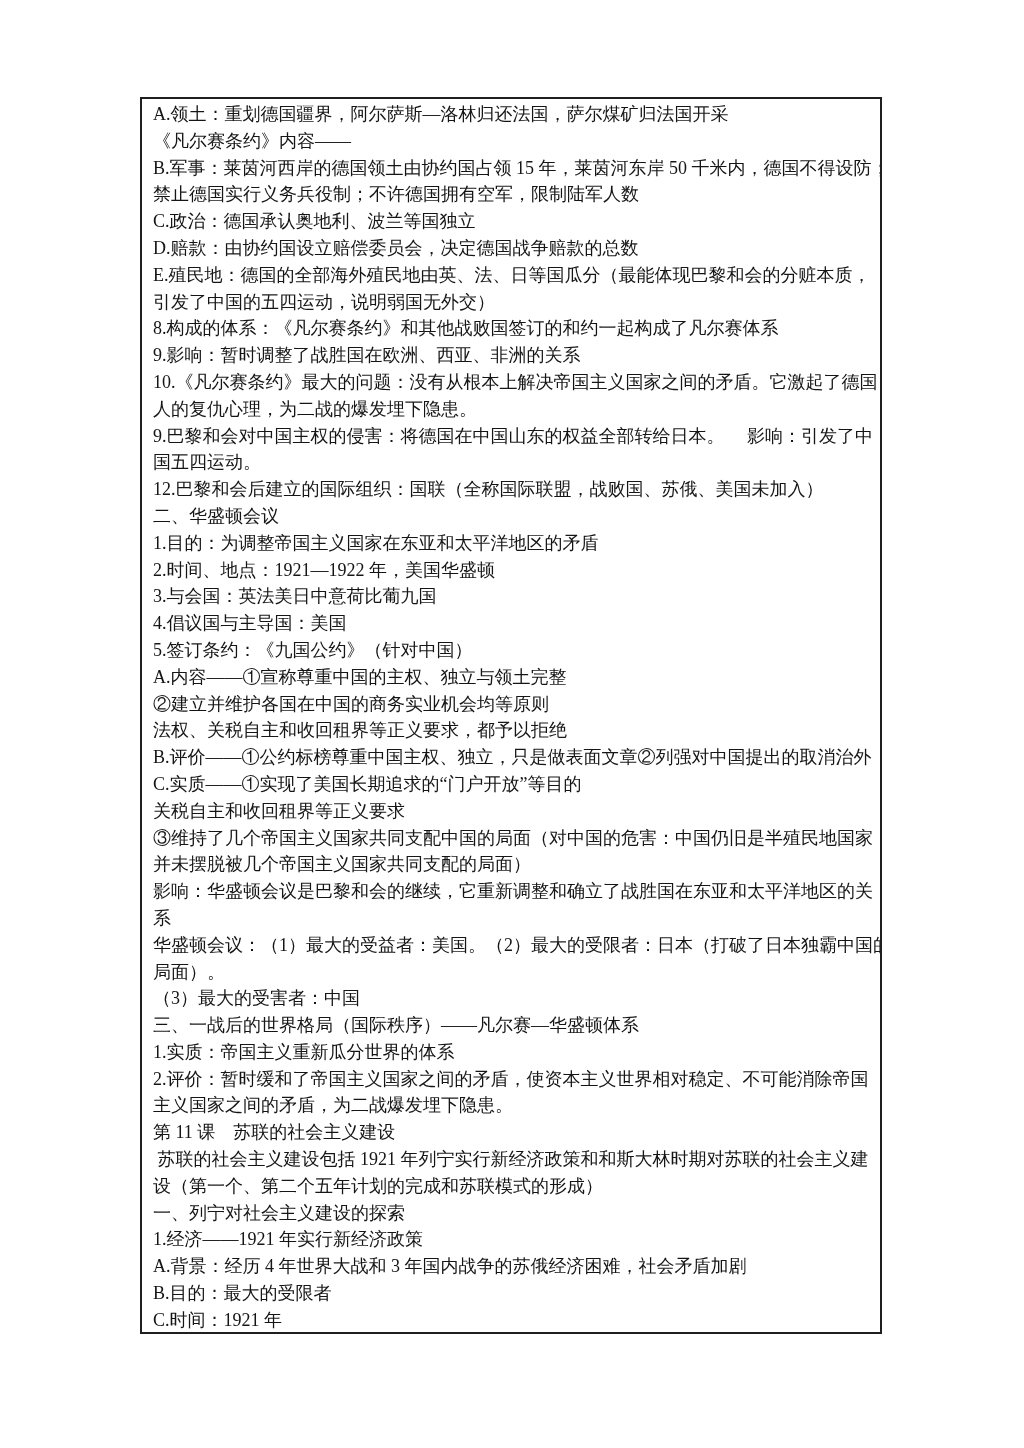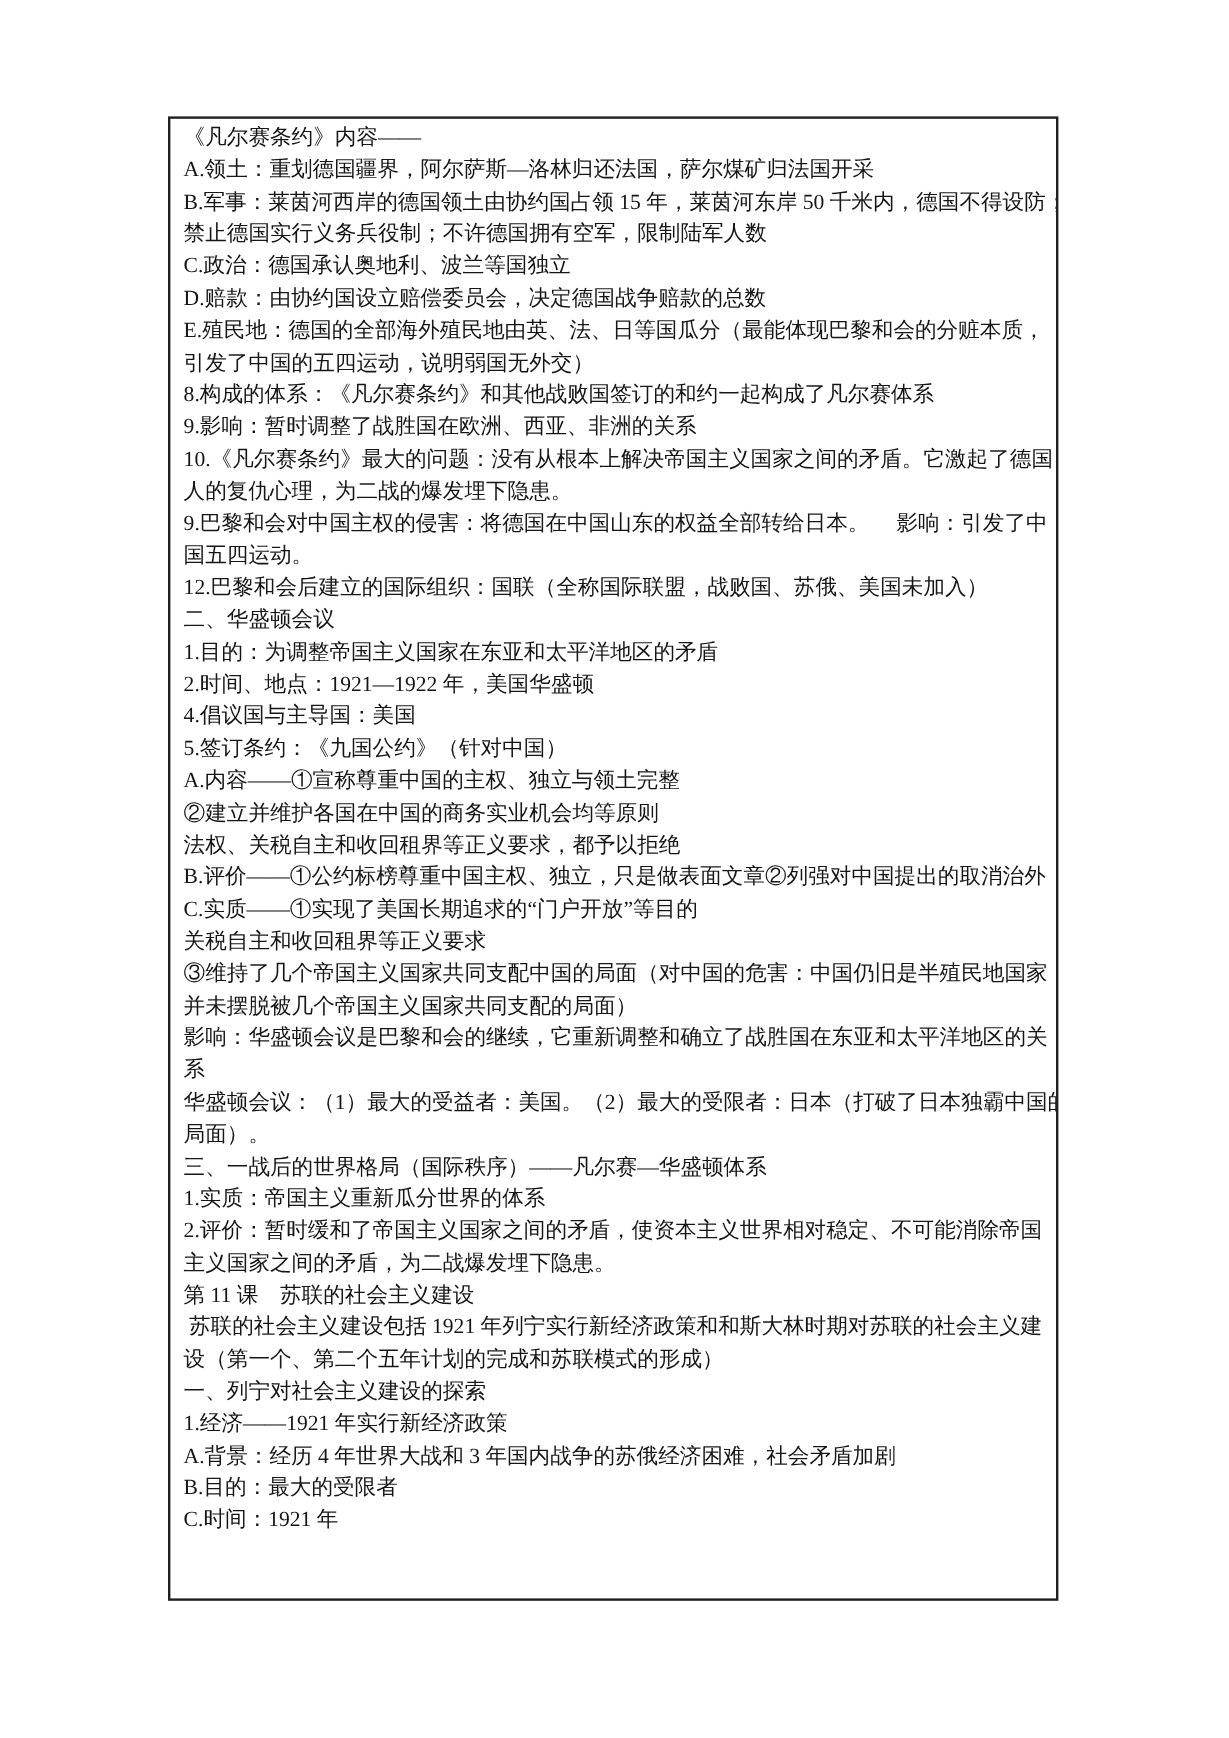--- a/index.html
+++ b/index.html
@@ -34,52 +34,54 @@
     height: 26.8px;
     color: #151515;
     letter-spacing: 0;
   }
 </style>
 </head>
 <body>
 
 <div class="page">
   <div class="doc-box">
+      <div class="line">A.领土：重划德国疆界，阿尔萨斯—洛林归还法国，萨尔煤矿归法国开采</div>
       <div class="line">《凡尔赛条约》内容——</div>
-      <div class="line">A.领土：重划德国疆界，阿尔萨斯—洛林归还法国，萨尔煤矿归法国开采</div>
       <div class="line">B.军事：莱茵河西岸的德国领土由协约国占领 15 年，莱茵河东岸 50 千米内，德国不得设防；</div>
       <div class="line">禁止德国实行义务兵役制；不许德国拥有空军，限制陆军人数</div>
       <div class="line">C.政治：德国承认奥地利、波兰等国独立</div>
       <div class="line">D.赔款：由协约国设立赔偿委员会，决定德国战争赔款的总数</div>
       <div class="line">E.殖民地：德国的全部海外殖民地由英、法、日等国瓜分（最能体现巴黎和会的分赃本质，</div>
       <div class="line">引发了中国的五四运动，说明弱国无外交）</div>
       <div class="line">8.构成的体系：《凡尔赛条约》和其他战败国签订的和约一起构成了凡尔赛体系</div>
       <div class="line">9.影响：暂时调整了战胜国在欧洲、西亚、非洲的关系</div>
       <div class="line">10.《凡尔赛条约》最大的问题：没有从根本上解决帝国主义国家之间的矛盾。它激起了德国</div>
       <div class="line">人的复仇心理，为二战的爆发埋下隐患。</div>
       <div class="line">9.巴黎和会对中国主权的侵害：将德国在中国山东的权益全部转给日本。　 影响：引发了中</div>
       <div class="line">国五四运动。</div>
       <div class="line">12.巴黎和会后建立的国际组织：国联（全称国际联盟，战败国、苏俄、美国未加入）</div>
       <div class="line">二、华盛顿会议</div>
       <div class="line">1.目的：为调整帝国主义国家在东亚和太平洋地区的矛盾</div>
       <div class="line">2.时间、地点：1921—1922 年，美国华盛顿</div>
+      <div class="line">3.与会国：英法美日中意荷比葡九国</div>
       <div class="line">4.倡议国与主导国：美国</div>
       <div class="line">5.签订条约：《九国公约》（针对中国）</div>
       <div class="line">A.内容——①宣称尊重中国的主权、独立与领土完整</div>
       <div class="line">②建立并维护各国在中国的商务实业机会均等原则</div>
       <div class="line">法权、关税自主和收回租界等正义要求，都予以拒绝</div>
       <div class="line">B.评价——①公约标榜尊重中国主权、独立，只是做表面文章②列强对中国提出的取消治外</div>
       <div class="line">C.实质——①实现了美国长期追求的“门户开放”等目的</div>
       <div class="line">关税自主和收回租界等正义要求</div>
       <div class="line">③维持了几个帝国主义国家共同支配中国的局面（对中国的危害：中国仍旧是半殖民地国家，</div>
       <div class="line">并未摆脱被几个帝国主义国家共同支配的局面）</div>
       <div class="line">影响：华盛顿会议是巴黎和会的继续，它重新调整和确立了战胜国在东亚和太平洋地区的关</div>
       <div class="line">系</div>
       <div class="line">华盛顿会议：（1）最大的受益者：美国。（2）最大的受限者：日本（打破了日本独霸中国的</div>
       <div class="line">局面）。</div>
+      <div class="line">（3）最大的受害者：中国</div>
       <div class="line">三、一战后的世界格局（国际秩序）——凡尔赛—华盛顿体系</div>
       <div class="line">1.实质：帝国主义重新瓜分世界的体系</div>
       <div class="line">2.评价：暂时缓和了帝国主义国家之间的矛盾，使资本主义世界相对稳定、不可能消除帝国</div>
       <div class="line">主义国家之间的矛盾，为二战爆发埋下隐患。</div>
       <div class="line">第 11 课　苏联的社会主义建设</div>
       <div class="line"> 苏联的社会主义建设包括 1921 年列宁实行新经济政策和和斯大林时期对苏联的社会主义建</div>
       <div class="line">设（第一个、第二个五年计划的完成和苏联模式的形成）</div>
       <div class="line">一、列宁对社会主义建设的探索</div>
       <div class="line">1.经济——1921 年实行新经济政策</div>
       <div class="line">A.背景：经历 4 年世界大战和 3 年国内战争的苏俄经济困难，社会矛盾加剧</div>

